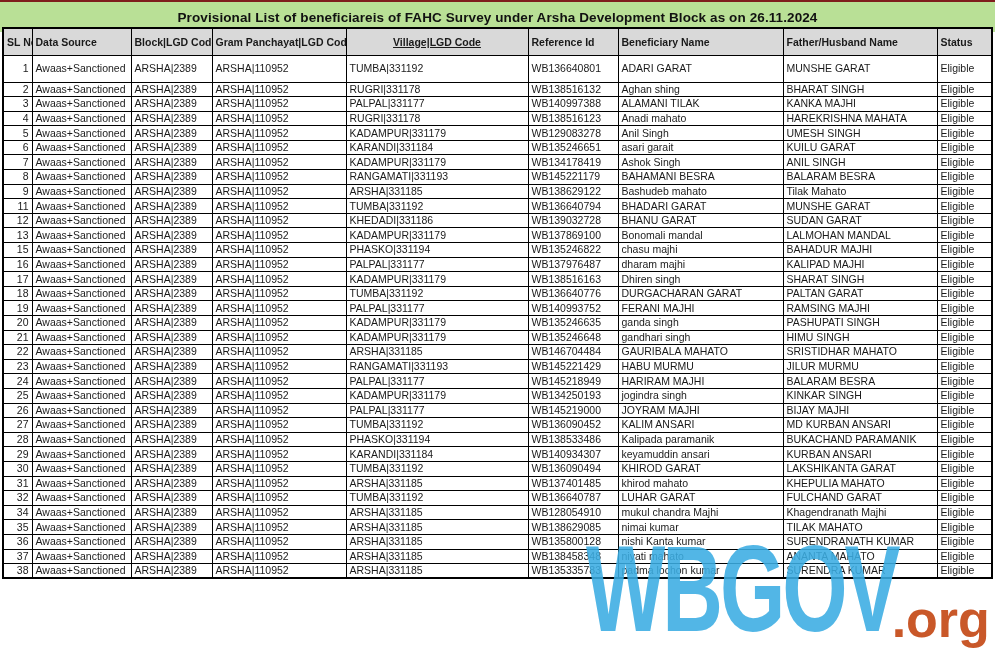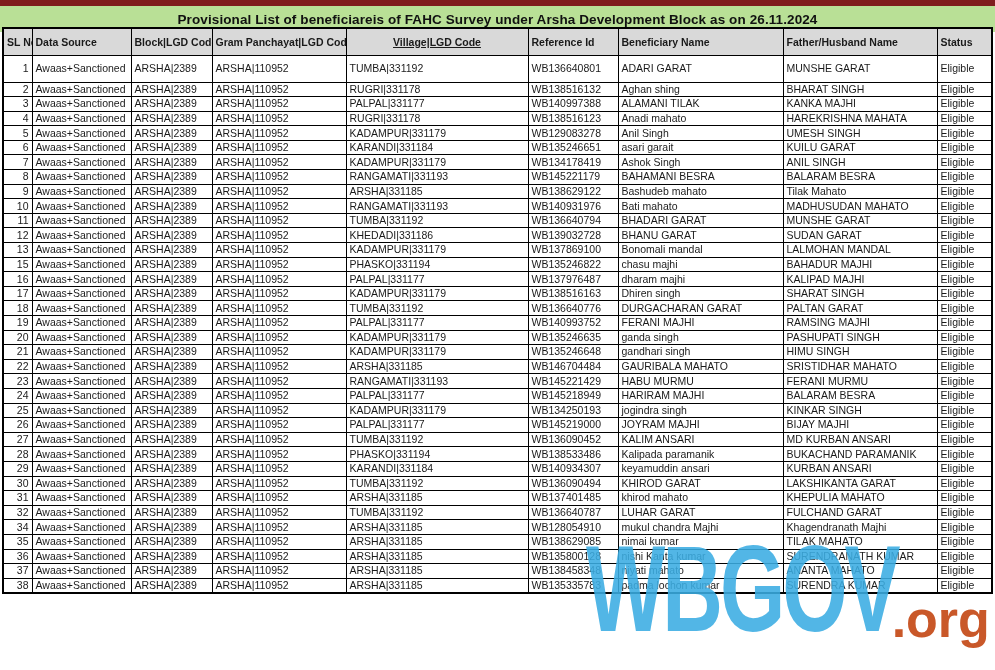--- a/index.html
+++ b/index.html
@@ -8,21 +8,21 @@
     width: 995px; height: 670px;
     background: #ffffff;
     font-family: "Liberation Sans", sans-serif;
     position: relative;
     overflow: hidden;
   }
   .title-bar {
     position: absolute; top: 0; left: 0;
     width: 995px; height: 32px;
     background: #b9e096;
-    border-top: 6px solid #7f1d1d;
+    border-top: 2px solid #7f1d1d;
     display: flex; align-items: center; justify-content: center;
     font-size: 13.5px; font-weight: bold; color: #111;
     letter-spacing: 0.1px;
   }
   table.ben-table {
     position: absolute; top: 27px; left: 2px;
     width: 989px;
     border-collapse: collapse;
     table-layout: fixed;
     border: 2px solid #000;
@@ -203,31 +203,20 @@
         <td>Awaas+Sanctioned</td>
         <td>ARSHA|2389</td>
         <td>ARSHA|110952</td>
         <td>ARSHA|331185</td>
         <td>WB138629122</td>
         <td>Bashudeb mahato</td>
         <td>Tilak Mahato</td>
         <td>Eligible</td>
       </tr>
       <tr>
-        <td>10</td>
-        <td>Awaas+Sanctioned</td>
-        <td>ARSHA|2389</td>
-        <td>ARSHA|110952</td>
-        <td>RANGAMATI|331193</td>
-        <td>WB140931976</td>
-        <td>Bati mahato</td>
-        <td>MADHUSUDAN MAHATO</td>
-        <td>Eligible</td>
-      </tr>
-      <tr>
         <td>11</td>
         <td>Awaas+Sanctioned</td>
         <td>ARSHA|2389</td>
         <td>ARSHA|110952</td>
         <td>TUMBA|331192</td>
         <td>WB136640794</td>
         <td>BHADARI GARAT</td>
         <td>MUNSHE GARAT</td>
         <td>Eligible</td>
       </tr>
@@ -342,21 +331,21 @@
         <td>Eligible</td>
       </tr>
       <tr>
         <td>23</td>
         <td>Awaas+Sanctioned</td>
         <td>ARSHA|2389</td>
         <td>ARSHA|110952</td>
         <td>RANGAMATI|331193</td>
         <td>WB145221429</td>
         <td>HABU MURMU</td>
-        <td>FERANI MURMU</td>
+        <td>JILUR MURMU</td>
         <td>Eligible</td>
       </tr>
       <tr>
         <td>24</td>
         <td>Awaas+Sanctioned</td>
         <td>ARSHA|2389</td>
         <td>ARSHA|110952</td>
         <td>PALPAL|331177</td>
         <td>WB145218949</td>
         <td>HARIRAM MAJHI</td>

